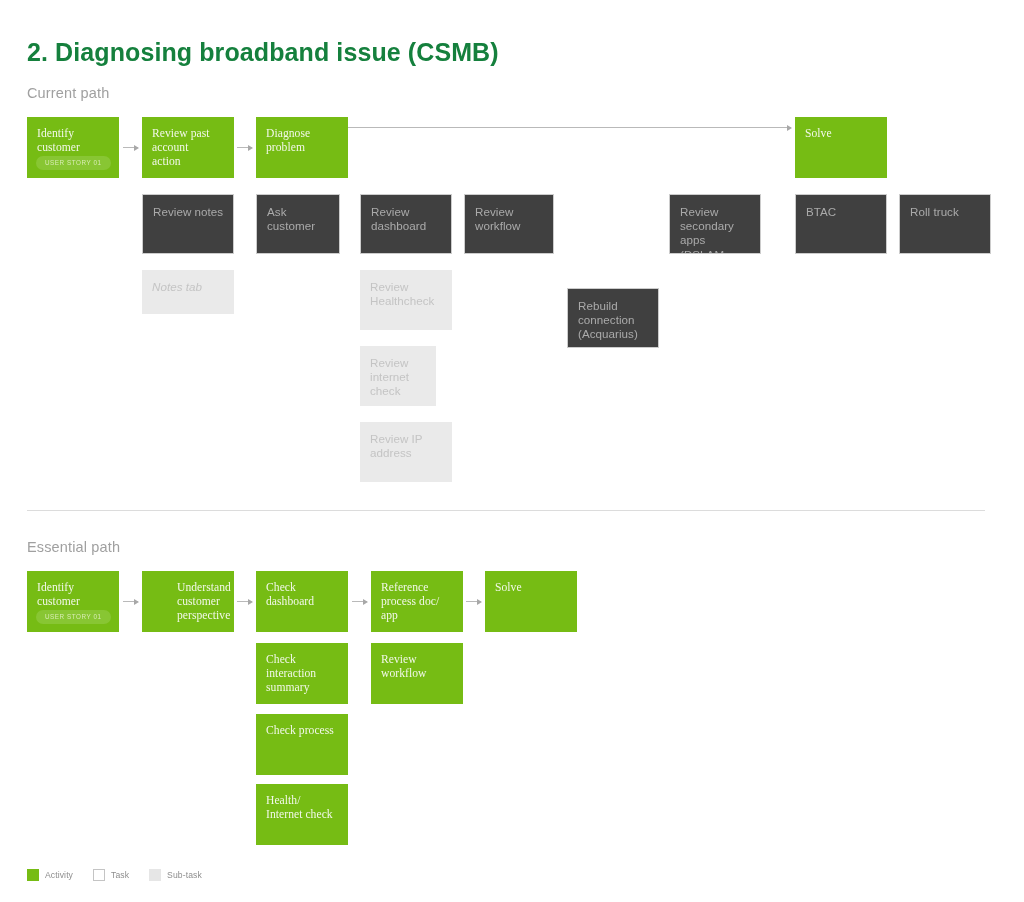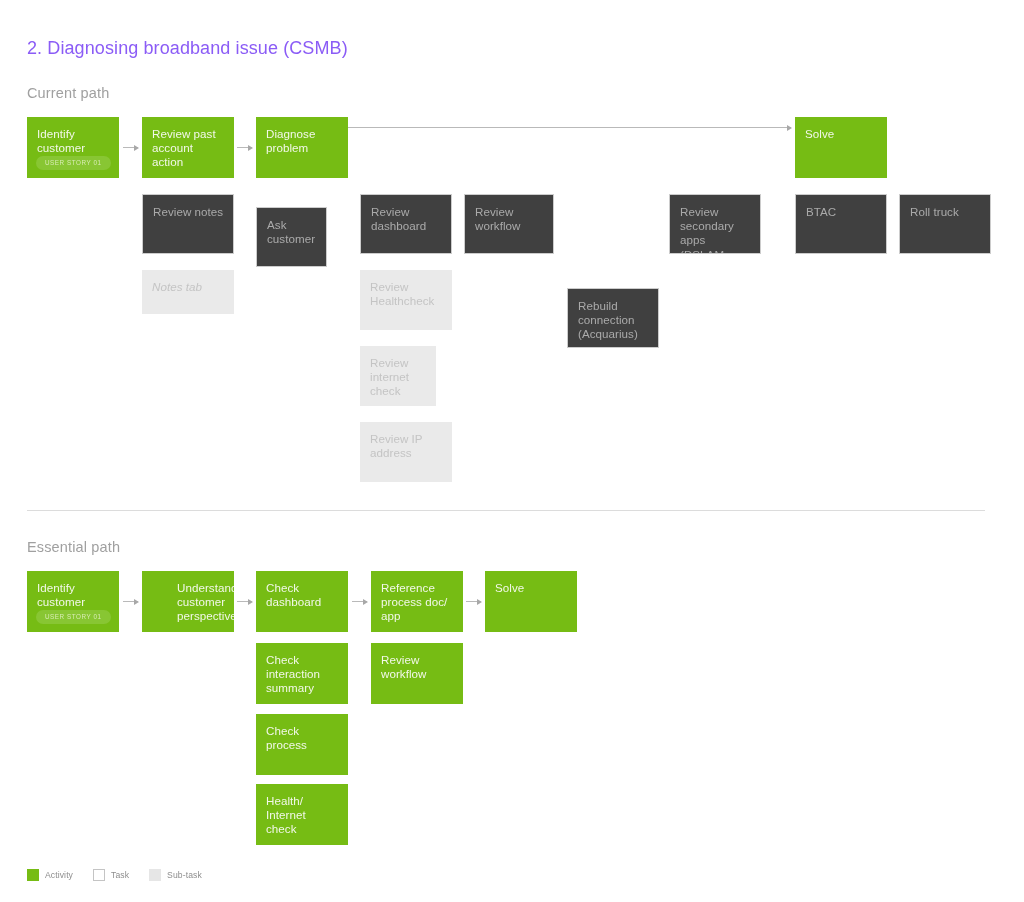--- a/index.html
+++ b/index.html
@@ -21,23 +21,23 @@
     left: 0; top: 0;
     width: 1024px;
     height: 902px;
   }
 
   
   .page-title {
     position: absolute;
     left: 27px;
     top: 38px;
-    font-size: 18px;
-    font-weight: 400;
-    color: #8b5cf6;
+    font-size: 25px;
+    font-weight: 700;
+    color: #15803d;
     letter-spacing: 0.1px;
     white-space: nowrap;
   }
   .section-label {
     position: absolute;
     left: 27px;
     font-size: 14.5px;
     font-weight: 400;
     color: #a0a0a0;
     letter-spacing: 0.15px;
@@ -68,21 +68,21 @@
   }
   .node .node-label {
     display: block;
     white-space: pre-line;
   }
   .node.activity {
     background: #76bc14;
     border: none;
     color: #ffffff;
   }
-  .node.activity .node-label { color: #f2f8e9; }
+  .node.activity .node-label { color: #f2f8e9; font-family: Liberation Serif, serif; }
   .node.task {
     background: #404040;
     border: 1px solid #cccccc;
     color: #aaaaaa;
   }
   .node.task .node-label { color: #aaaaaa; }
   .node.subtask {
     background: #eaeaea;
     border: none;
     color: #c2c2c2;
@@ -185,21 +185,21 @@
       <div class="node activity" style="left: 256px; top: 117px; width: 92px; height: 61px;">
         <span class="node-label">Diagnose
 problem</span>
       </div>
       <div class="node activity" style="left: 795px; top: 117px; width: 92px; height: 61px;">
         <span class="node-label">Solve</span>
       </div>
       <div class="node task" style="left: 142px; top: 194px; width: 92px; height: 60px;">
         <span class="node-label">Review notes</span>
       </div>
-      <div class="node task" style="left: 256px; top: 207px; width: 71px; height: 60px;">
+      <div class="node task" style="left: 256px; top: 194px; width: 84px; height: 60px;">
         <span class="node-label">Ask customer</span>
       </div>
       <div class="node task" style="left: 360px; top: 194px; width: 92px; height: 60px;">
         <span class="node-label">Review
 dashboard</span>
       </div>
       <div class="node task" style="left: 464px; top: 194px; width: 90px; height: 60px;">
         <span class="node-label">Review
 workflow</span>
       </div>

